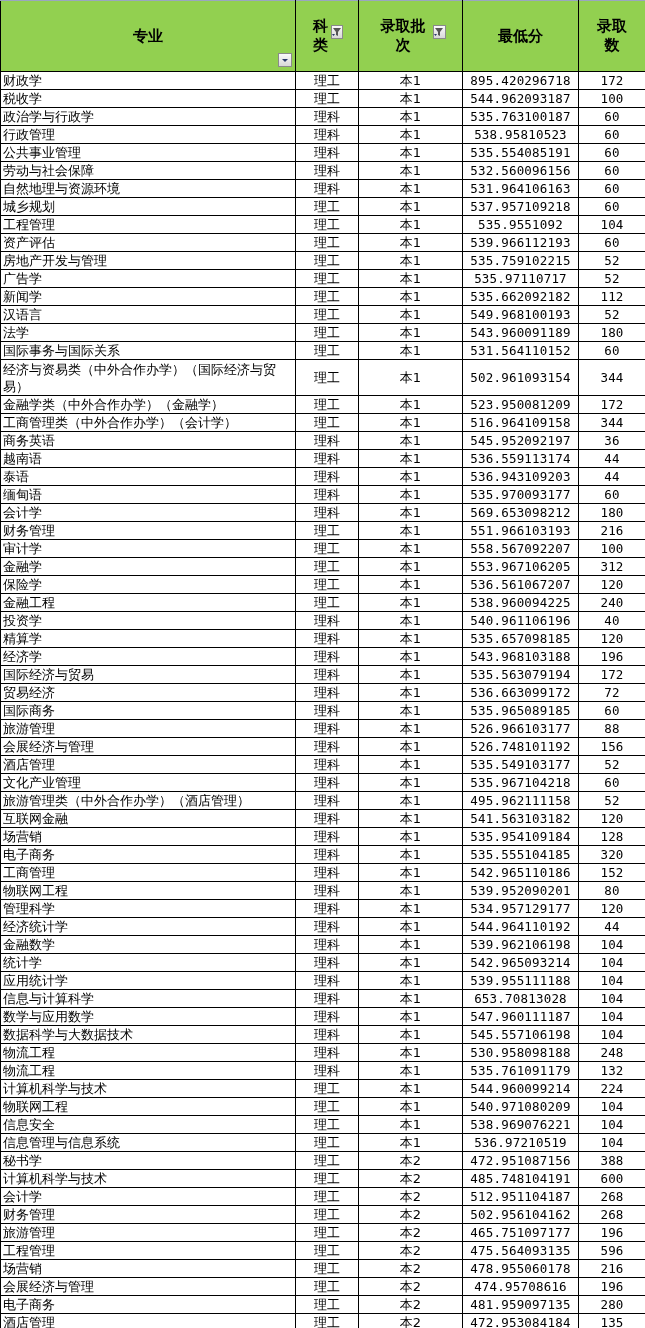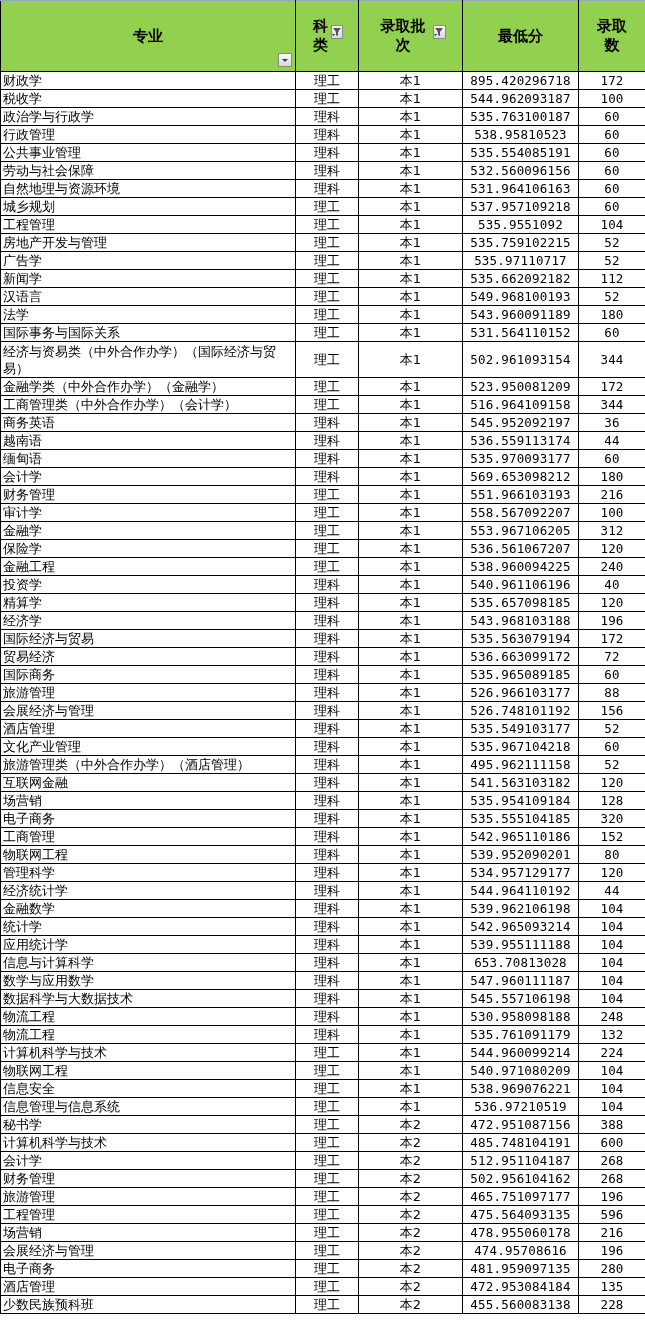--- a/index.html
+++ b/index.html
@@ -122,20 +122,27 @@
         <td class="num">60</td>
       </tr>
       <tr>
         <td class="name">工程管理</td>
         <td class="c">理工</td>
         <td class="c">本1</td>
         <td class="num">535.9551092</td>
         <td class="num">104</td>
       </tr>
       <tr>
+        <td class="name">资产评估</td>
+        <td class="c">理工</td>
+        <td class="c">本1</td>
+        <td class="num">539.966112193</td>
+        <td class="num">60</td>
+      </tr>
+      <tr>
         <td class="name">房地产开发与管理</td>
         <td class="c">理工</td>
         <td class="c">本1</td>
         <td class="num">535.759102215</td>
         <td class="num">52</td>
       </tr>
       <tr>
         <td class="name">广告学</td>
         <td class="c">理工</td>
         <td class="c">本1</td>
@@ -196,20 +203,27 @@
         <td class="c">理科</td>
         <td class="c">本1</td>
         <td class="num">545.952092197</td>
         <td class="num">36</td>
       </tr>
       <tr>
         <td class="name">越南语</td>
         <td class="c">理科</td>
         <td class="c">本1</td>
         <td class="num">536.559113174</td>
+        <td class="num">44</td>
+      </tr>
+      <tr>
+        <td class="name">泰语</td>
+        <td class="c">理科</td>
+        <td class="c">本1</td>
+        <td class="num">536.943109203</td>
         <td class="num">44</td>
       </tr>
       <tr>
         <td class="name">缅甸语</td>
         <td class="c">理科</td>
         <td class="c">本1</td>
         <td class="num">535.970093177</td>
         <td class="num">60</td>
       </tr>
       <tr>

